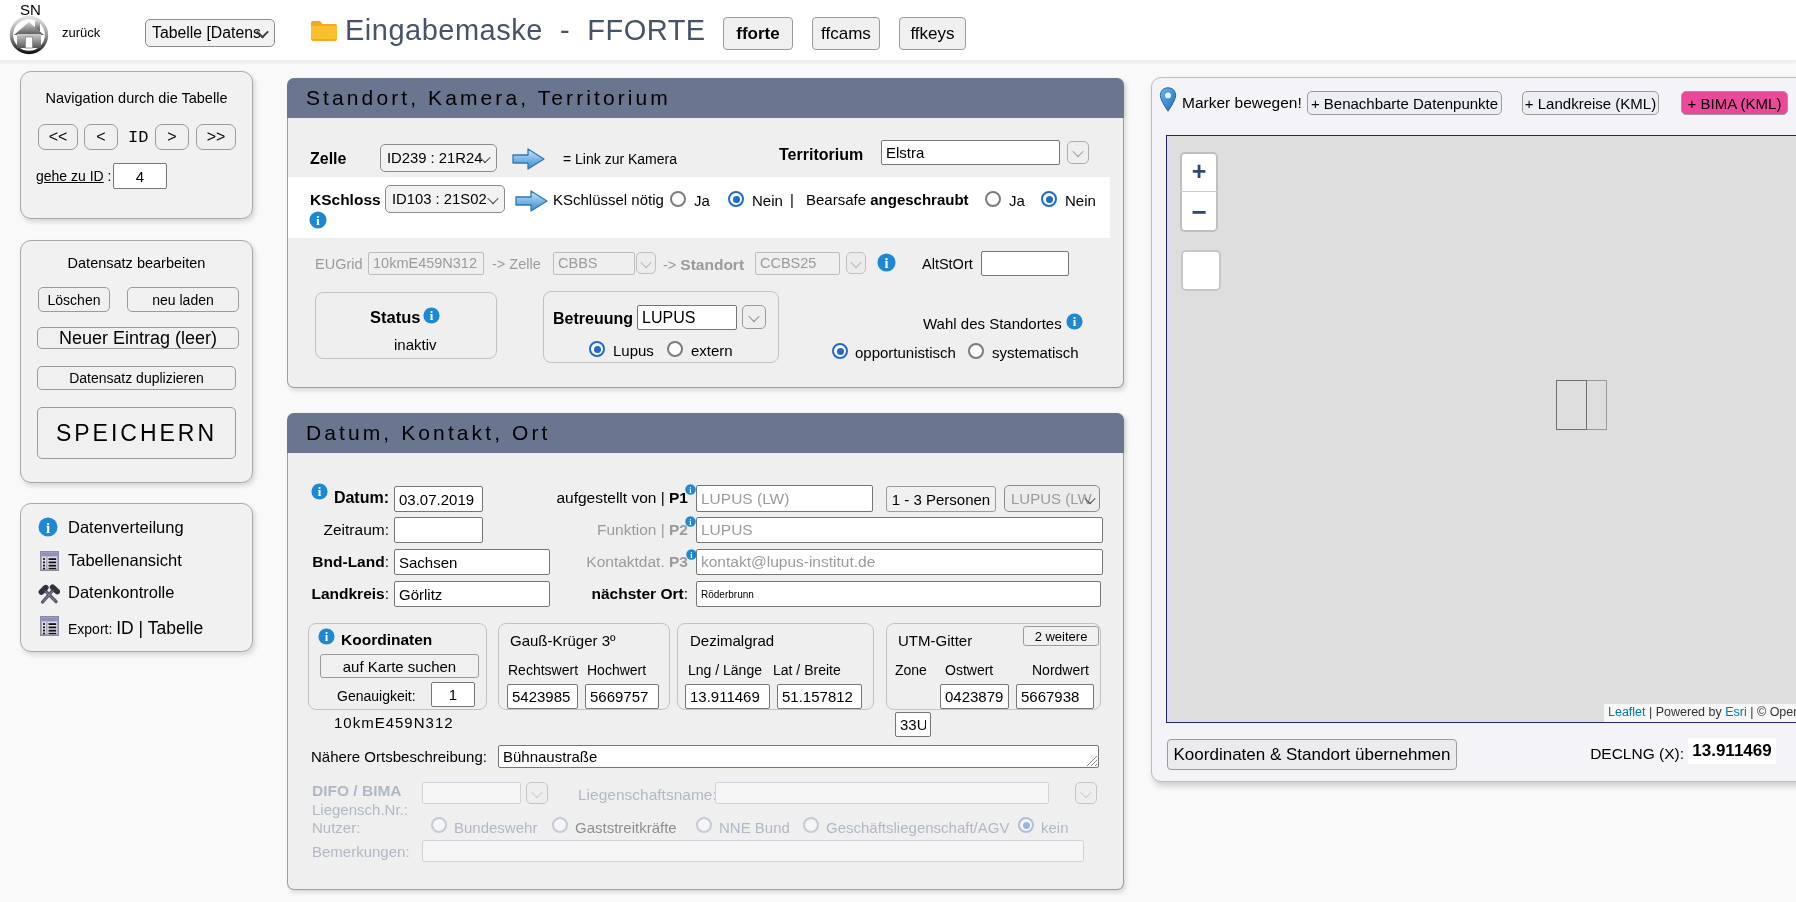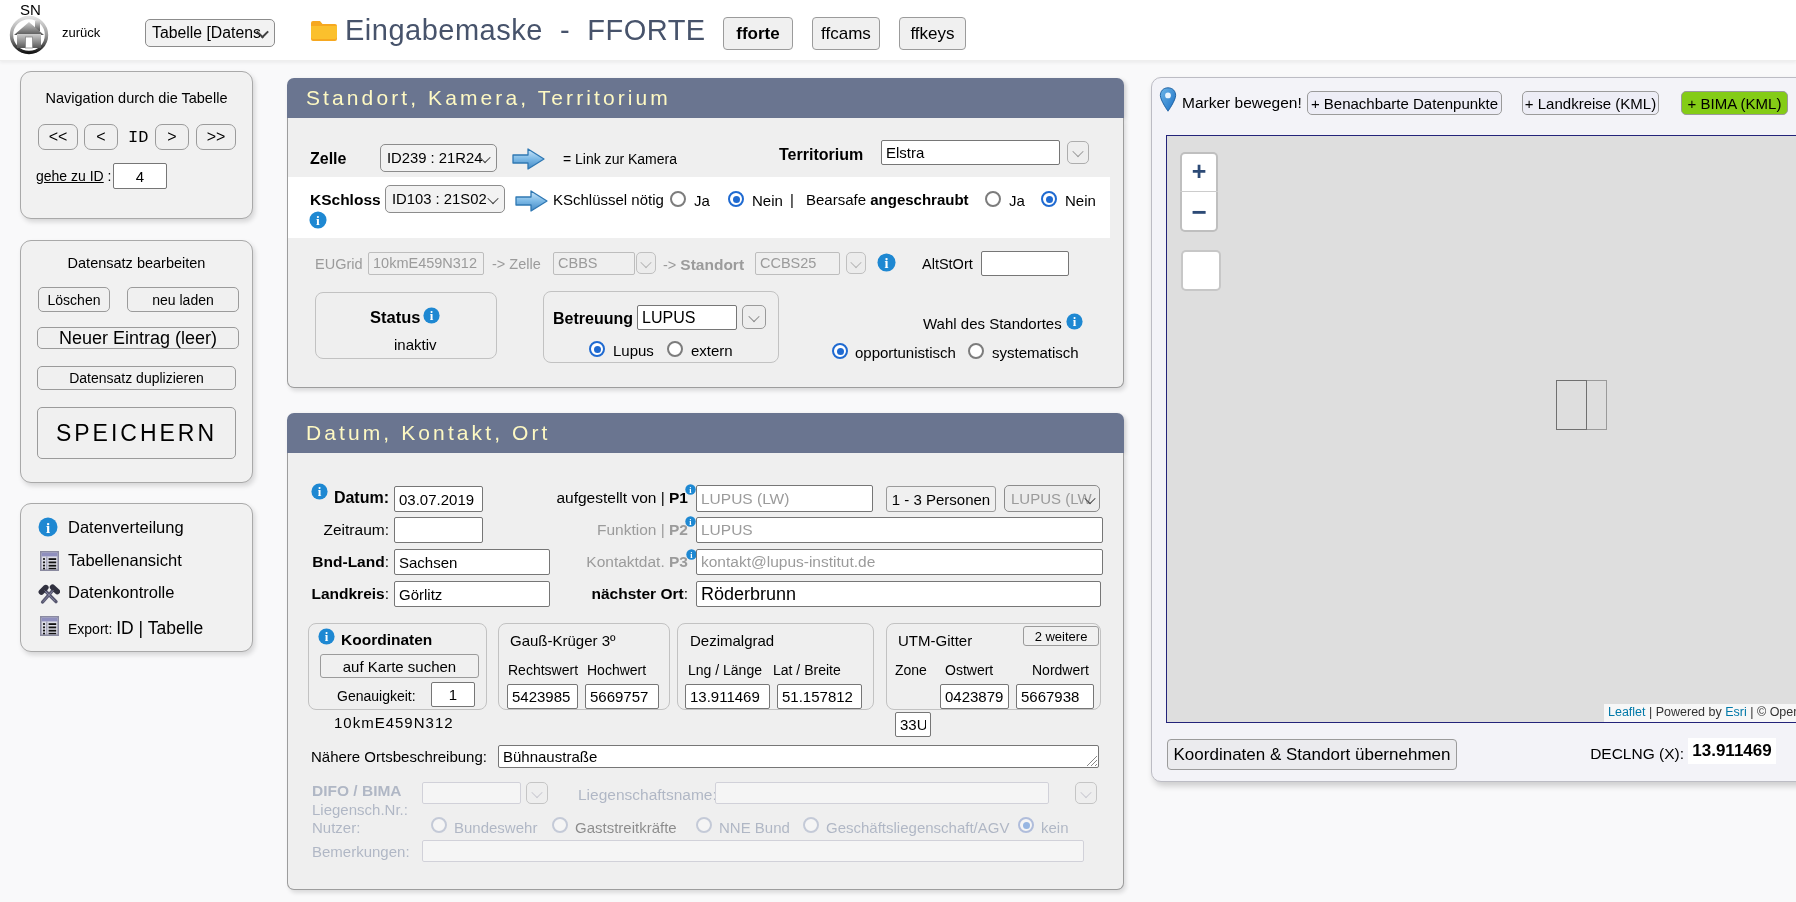--- a/index.html
+++ b/index.html
@@ -6,21 +6,21 @@
 * { margin:0; padding:0; box-sizing:border-box; }
 html,body { width:1796px; height:902px; overflow:hidden; }
 body { font-family:"Liberation Sans", sans-serif; background:#f9f9fa; position:relative; color:#000; }
 .abs { position:absolute; }
 .topbar { left:0; top:0; width:1796px; height:61px; background:#ffffff; border-bottom:1px solid #eee; box-shadow:0 2px 3px rgba(0,0,0,0.05); }
 .sbox { background:#f1f1f1; border:1px solid #a9a9a9; border-radius:11px; box-shadow:2px 3px 5px rgba(0,0,0,0.14); }
 .btn { display:inline-flex; align-items:center; justify-content:center; background:#f0f0f0; border:1px solid #9b9b9b; border-radius:5px; font-family:inherit; color:#000; }
 .inp { background:#fff; border:1px solid #767676; border-radius:2px; font-family:inherit; color:#000; padding:0 4px; }
 .sel { background:#f2f2f2; border:1px solid #8c8c8c; border-radius:5px; display:flex; align-items:center; padding:0 6px; white-space:nowrap; overflow:hidden; }
 .chev { width:8px; height:8px; border-right:1.8px solid #404040; border-bottom:1.8px solid #404040; transform:rotate(45deg) translate(-1px,-1px); }
-.hdr { background:#6a7590; color:#fef9c3; border-radius:7px 7px 0 0; display:flex; align-items:center; letter-spacing:3.1px; font-size:21px; padding-left:19px; box-shadow:2px 2px 4px rgba(0,0,0,0.18); }
+.hdr { background:#6a7590; color:#000000; border-radius:7px 7px 0 0; display:flex; align-items:center; letter-spacing:3.1px; font-size:21px; padding-left:19px; box-shadow:2px 2px 4px rgba(0,0,0,0.18); }
 .panelbody { background:#efefef; border:1px solid #9d9d9d; border-top:none; border-radius:0 0 7px 7px; box-shadow:2px 3px 4px rgba(0,0,0,0.12); }
 .rb { display:inline-block; width:16px; height:16px; border-radius:50%; background:#fff; border:2px solid #7c7c7c; vertical-align:middle; }
 .rbc { display:inline-block; width:16px; height:16px; border-radius:50%; background:#fff; border:2.5px solid #1f6ad1; vertical-align:middle; }
 .rbc::after { content:""; position:absolute; left:50%; top:50%; width:7px; height:7px; margin:-3.5px 0 0 -3.5px; background:#1f6ad1; border-radius:50%; }
 .gray { color:#9b9b9b; }
 .dinp { background:#efefef; border:1px solid #bdbdbd; border-radius:2px; color:#9b9b9b; padding:0 4px; }
 .rbox { background:#efefef; border:1px solid #c2c2c2; border-radius:8px; }
 </style>
 </head>
 <body>
@@ -252,21 +252,21 @@
 <div class="abs gray" style="left:500px; top:553px; width:188px; text-align:right; font-size:15.5px;">Kontaktdat. <b>P3</b></div>
 <svg class="abs" style="left:686px; top:549px;" width="11" height="11" viewBox="0 0 20 20">
     <circle cx="10" cy="10" r="9.5" fill="#1e88d2"></circle>
     <text x="10" y="15.5" font-family="Liberation Serif" font-size="15" font-weight="bold" fill="#fff" text-anchor="middle">i</text>
   </svg>
 <input class="abs inp" style="left: 696px; top: 549px; width: 407px; height: 26px; font-size: 15.5px; color: rgb(155, 155, 155);" value="kontakt@lupus-institut.de">
 
 <div class="abs" style="left:250px; top:585px; width:139px; text-align:right; font-size:15.5px; font-weight:bold;">Landkreis<span style="font-weight:normal;">:</span></div>
 <input class="abs inp" style="left: 394px; top: 581px; width: 156px; height: 26px; font-size: 15px;" value="Görlitz">
 <div class="abs" style="left:500px; top:585px; width:188px; text-align:right; font-size:15.5px; font-weight:bold;">nächster Ort<span style="font-weight:normal;">:</span></div>
-<input class="abs inp" style="left: 696px; top: 581px; width: 405px; height: 26px; font-size: 18px;" value="Röderbrunn">
+<input class="abs inp" style="left: 696px; top: 581px; width: 405px; height: 26px; font-size: 10px;" value="Röderbrunn">
 
 <div class="abs rbox" style="left:308px; top:623px; width:179px; height:87px;"></div>
 <div class="abs rbox" style="left:498px; top:623px; width:172px; height:87px;"></div>
 <div class="abs rbox" style="left:677px; top:623px; width:197px; height:87px;"></div>
 <div class="abs rbox" style="left:886px; top:623px; width:215px; height:87px;"></div>
 
 <svg class="abs" style="left:318px; top:628px;" width="17" height="17" viewBox="0 0 20 20">
     <circle cx="10" cy="10" r="9.5" fill="#1e88d2"></circle>
     <text x="10" y="15.5" font-family="Liberation Serif" font-size="15" font-weight="bold" fill="#fff" text-anchor="middle">i</text>
   </svg>
@@ -343,21 +343,21 @@
         <stop offset="0" stop-color="#6db5e8"></stop>
         <stop offset="1" stop-color="#1a6fc4"></stop>
       </linearGradient>
     </defs>
   <path d="M10 1 C4.5 1 1.5 5 1.5 9.5 C1.5 15 10 27 10 27 C10 27 18.5 15 18.5 9.5 C18.5 5 15.5 1 10 1 z" fill="url(#pin)" stroke="#15599c" stroke-width="1"></path>
   <circle cx="10" cy="9.5" r="3.2" fill="#eaf4fd"></circle>
 </svg>
 <div class="abs" style="left:1182px; top:94px; font-size:15.5px;">Marker bewegen!</div>
 <div class="abs btn" style="left:1307px; top:91px; width:195px; height:24px; font-size:15px; background:#ededf6;">+ Benachbarte Datenpunkte</div>
 <div class="abs btn" style="left:1522px; top:91px; width:137px; height:24px; font-size:15px; background:#ededf6;">+ Landkreise (KML)</div>
-<div class="abs btn" style="left:1681px; top:91px; width:107px; height:24px; font-size:15px; background:#84cc16;">+ BIMA (KML)</div>
+<div class="abs btn" style="left:1681px; top:91px; width:107px; height:24px; font-size:15px; background:#ec4899;">+ BIMA (KML)</div>
 
 <div class="abs" style="left:1166px; top:135px; width:660px; height:588px; background:#dedede; border:1px solid #23237a;"></div>
 
 <div class="abs" style="left:1180px; top:152px; width:38px; height:80px; background:#fff; border:2px solid rgba(0,0,0,0.25); border-radius:5px;"></div>
 <div class="abs" style="left:1180px; top:152px; width:38px; height:40px; border-bottom:1px solid #ccc; color:#2c4a76; font-size:25px; font-weight:bold; display:flex; align-items:center; justify-content:center;">+</div>
 <div class="abs" style="left:1180px; top:192px; width:38px; height:40px; color:#2c4a76; font-size:26px; font-weight:bold; display:flex; align-items:center; justify-content:center;">−</div>
 
 <div class="abs" style="left:1181px; top:250px; width:40px; height:41px; background:#fff; border:2px solid rgba(0,0,0,0.22); border-radius:5px;"></div>
 
 <div class="abs" style="left:1556px; top:380px; width:31px; height:50px; border:1.5px solid #707070; background:transparent;"></div>

